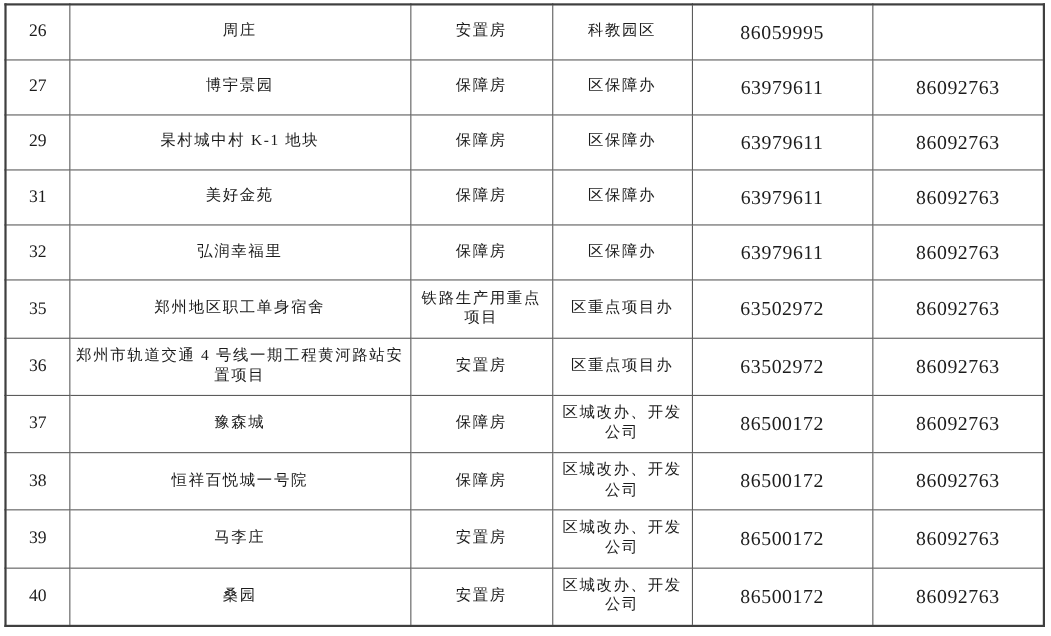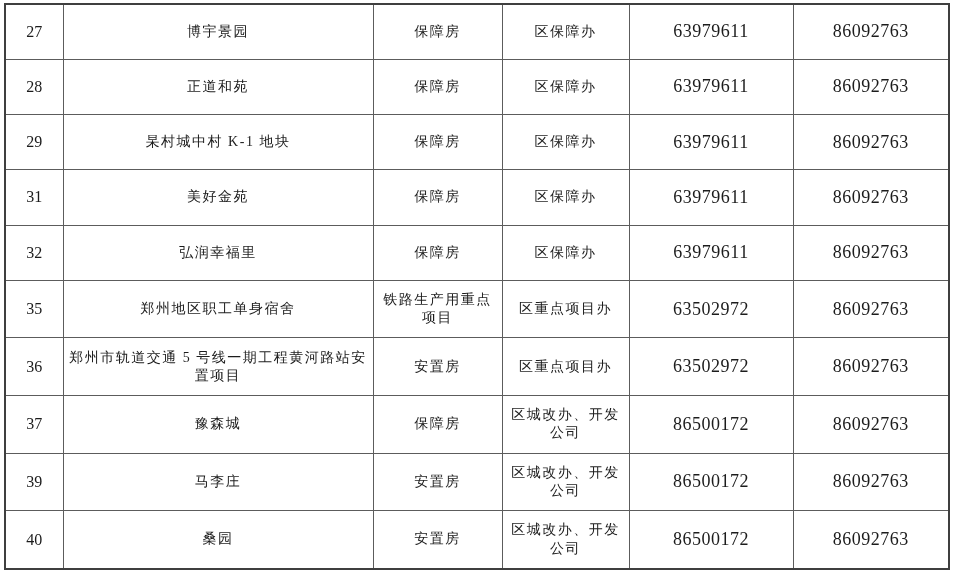--- a/index.html
+++ b/index.html
@@ -50,30 +50,30 @@
   <colgroup>
     <col style="width:58px">
     <col style="width:310px">
     <col style="width:129px">
     <col style="width:127px">
     <col style="width:164px">
     <col style="width:156px">
   </colgroup>
   <tbody id="table-body">
       <tr class="doc-row">
+    <td class="cell-no">26</td>
+    <td class="cell-cjk">周庄</td>
+    <td class="cell-cjk">安置房</td>
+    <td class="cell-cjk">科教园区</td>
+    <td class="cell-phone">86059995</td>
+    <td class="cell-phone"></td>
+  </tr>
+      <tr class="doc-row">
     <td class="cell-no">27</td>
     <td class="cell-cjk">博宇景园</td>
-    <td class="cell-cjk">保障房</td>
-    <td class="cell-cjk">区保障办</td>
-    <td class="cell-phone">63979611</td>
-    <td class="cell-phone">86092763</td>
-  </tr>
-      <tr class="doc-row">
-    <td class="cell-no">28</td>
-    <td class="cell-cjk">正道和苑</td>
     <td class="cell-cjk">保障房</td>
     <td class="cell-cjk">区保障办</td>
     <td class="cell-phone">63979611</td>
     <td class="cell-phone">86092763</td>
   </tr>
       <tr class="doc-row">
     <td class="cell-no">29</td>
     <td class="cell-cjk">杲村城中村 K-1 地块</td>
     <td class="cell-cjk">保障房</td>
     <td class="cell-cjk">区保障办</td>
@@ -99,29 +99,37 @@
       <tr class="doc-row">
     <td class="cell-no">35</td>
     <td class="cell-cjk">郑州地区职工单身宿舍</td>
     <td class="cell-cjk">铁路生产用重点项目</td>
     <td class="cell-cjk">区重点项目办</td>
     <td class="cell-phone">63502972</td>
     <td class="cell-phone">86092763</td>
   </tr>
       <tr class="doc-row">
     <td class="cell-no">36</td>
-    <td class="cell-cjk">郑州市轨道交通 5 号线一期工程黄河路站安置项目</td>
+    <td class="cell-cjk">郑州市轨道交通 4 号线一期工程黄河路站安置项目</td>
     <td class="cell-cjk">安置房</td>
     <td class="cell-cjk">区重点项目办</td>
     <td class="cell-phone">63502972</td>
     <td class="cell-phone">86092763</td>
   </tr>
       <tr class="doc-row">
     <td class="cell-no">37</td>
     <td class="cell-cjk">豫森城</td>
+    <td class="cell-cjk">保障房</td>
+    <td class="cell-cjk">区城改办、开发公司</td>
+    <td class="cell-phone">86500172</td>
+    <td class="cell-phone">86092763</td>
+  </tr>
+      <tr class="doc-row">
+    <td class="cell-no">38</td>
+    <td class="cell-cjk">恒祥百悦城一号院</td>
     <td class="cell-cjk">保障房</td>
     <td class="cell-cjk">区城改办、开发公司</td>
     <td class="cell-phone">86500172</td>
     <td class="cell-phone">86092763</td>
   </tr>
       <tr class="doc-row">
     <td class="cell-no">39</td>
     <td class="cell-cjk">马李庄</td>
     <td class="cell-cjk">安置房</td>
     <td class="cell-cjk">区城改办、开发公司</td>

